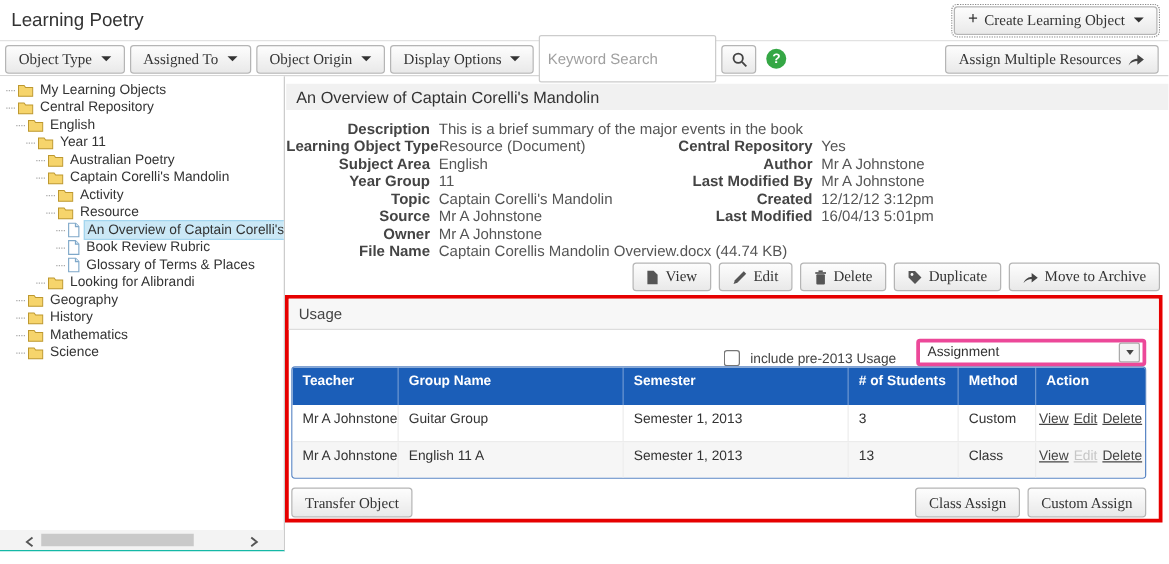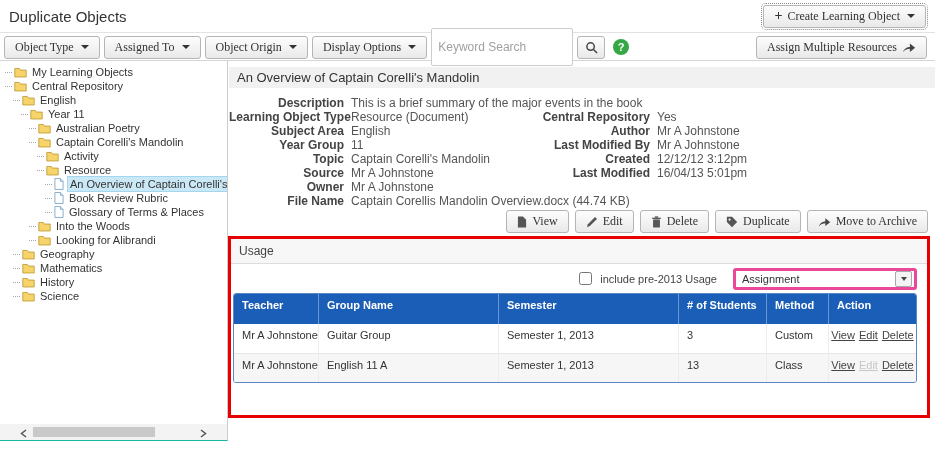--- a/index.html
+++ b/index.html
@@ -85,21 +85,21 @@
   
   .usage-box {
     position:absolute; left:228px; top:236px; width:702px; height:182px;
     border:3px solid #e60000; background:#fff;
   }
   .usage-header {
     height:25px; background:#f7f7f7; border-bottom:1px solid #ddd;
     line-height:24px; padding-left:8px; color:#444; font-size:12px;
   }
   .usage-controls {
-    height:29px; display:flex; justify-content:flex-end; align-items:center;
+    height:29px; display:flex; justify-content:flex-end; align-items:flex-end;
     gap:8px; padding-right:10px;
   }
   .chk { width:13px; height:13px; cursor:pointer; }
   .chk-label { font-size:11px; color:#444; cursor:pointer; }
   .usage-select {
     width:184px; height:22px; border:3px solid #ec4899; border-radius:3px;
     display:flex; align-items:center; background:#fff; font-size:11px;
     padding-left:6px; margin-left:8px; cursor:pointer;
   }
   .sel-box {
@@ -132,21 +132,21 @@
   .usage-foot .spacer { flex:1; }
   .usage-foot .btn { height:24px; }
   .usage-foot .right-group { display:flex; gap:6px; }
 </style>
 </head>
 <body>
 
 <div id="app">
 
   <div class="top">
-    <div class="page-title">Duplicate Objects</div>
+    <div class="page-title">Learning Poetry</div>
     <button class="btn create-btn">
       <span class="ic plus-ic"></span>
       <span>Create Learning Object</span>
       <span class="caret"></span>
     </button>
   </div>
 
   <div class="toolbar">
     <div class="filters">
 
@@ -310,39 +310,29 @@
 
           <span class="tree-icon">
             <svg width="10" height="12" viewBox="0 0 11 13">
               <path d="M1 0.5 h6 l3 3 v9 h-9 z" fill="#fff" stroke="#7fa8c9"></path>
               <path d="M7 0.5 v3 h3" fill="#d9e9f5" stroke="#7fa8c9"></path>
             </svg>
           </span>
           <span class="tree-label">Glossary of Terms &amp; Places</span>
         </div>
 
+
         <div class="tree-row" style="padding-left: 29px;">
           <span class="tree-stub"></span>
           <span class="tree-icon">
             <svg width="13" height="11" viewBox="0 0 16 13">
               <path d="M1 1.5 h5.5 l1.5 2 H15 V12 H1 Z" fill="#f6d46b" stroke="#bd982f" stroke-width="1"></path>
             </svg>
           </span>
 
-          <span class="tree-label">Into the Woods</span>
-        </div>
-
-        <div class="tree-row" style="padding-left: 29px;">
-          <span class="tree-stub"></span>
-          <span class="tree-icon">
-            <svg width="13" height="11" viewBox="0 0 16 13">
-              <path d="M1 1.5 h5.5 l1.5 2 H15 V12 H1 Z" fill="#f6d46b" stroke="#bd982f" stroke-width="1"></path>
-            </svg>
-          </span>
-
           <span class="tree-label">Looking for Alibrandi</span>
         </div>
 
         <div class="tree-row" style="padding-left: 13px;">
           <span class="tree-stub"></span>
           <span class="tree-icon">
             <svg width="13" height="11" viewBox="0 0 16 13">
               <path d="M1 1.5 h5.5 l1.5 2 H15 V12 H1 Z" fill="#f6d46b" stroke="#bd982f" stroke-width="1"></path>
             </svg>
           </span>
@@ -351,32 +341,32 @@
         </div>
 
         <div class="tree-row" style="padding-left: 13px;">
           <span class="tree-stub"></span>
           <span class="tree-icon">
             <svg width="13" height="11" viewBox="0 0 16 13">
               <path d="M1 1.5 h5.5 l1.5 2 H15 V12 H1 Z" fill="#f6d46b" stroke="#bd982f" stroke-width="1"></path>
             </svg>
           </span>
 
+          <span class="tree-label">History</span>
+        </div>
+
+        <div class="tree-row" style="padding-left: 13px;">
+          <span class="tree-stub"></span>
+          <span class="tree-icon">
+            <svg width="13" height="11" viewBox="0 0 16 13">
+              <path d="M1 1.5 h5.5 l1.5 2 H15 V12 H1 Z" fill="#f6d46b" stroke="#bd982f" stroke-width="1"></path>
+            </svg>
+          </span>
+
           <span class="tree-label">Mathematics</span>
-        </div>
-
-        <div class="tree-row" style="padding-left: 13px;">
-          <span class="tree-stub"></span>
-          <span class="tree-icon">
-            <svg width="13" height="11" viewBox="0 0 16 13">
-              <path d="M1 1.5 h5.5 l1.5 2 H15 V12 H1 Z" fill="#f6d46b" stroke="#bd982f" stroke-width="1"></path>
-            </svg>
-          </span>
-
-          <span class="tree-label">History</span>
         </div>
 
         <div class="tree-row" style="padding-left: 13px;">
           <span class="tree-stub"></span>
           <span class="tree-icon">
             <svg width="13" height="11" viewBox="0 0 16 13">
               <path d="M1 1.5 h5.5 l1.5 2 H15 V12 H1 Z" fill="#f6d46b" stroke="#bd982f" stroke-width="1"></path>
             </svg>
           </span>
 
@@ -581,15 +571,29 @@
             <div class="u-cell">Class</div>
             <div class="u-cell u-actions">
               <a class="u-link">View</a>
               <a class="u-link disabled">Edit</a>
               <a class="u-link">Delete</a>
             </div>
           </div>
         </div>
     </div>
 
+    <div class="usage-foot">
+      <button class="btn">
+        <span>Transfer Object</span>
+      </button>
+      <div class="spacer"></div>
+      <div class="right-group">
+        <button class="btn">
+          <span>Class Assign</span>
+        </button>
+        <button class="btn">
+          <span>Custom Assign</span>
+        </button>
+      </div>
+    </div>
   </div>
 
 </div>
 
 </body></html>

